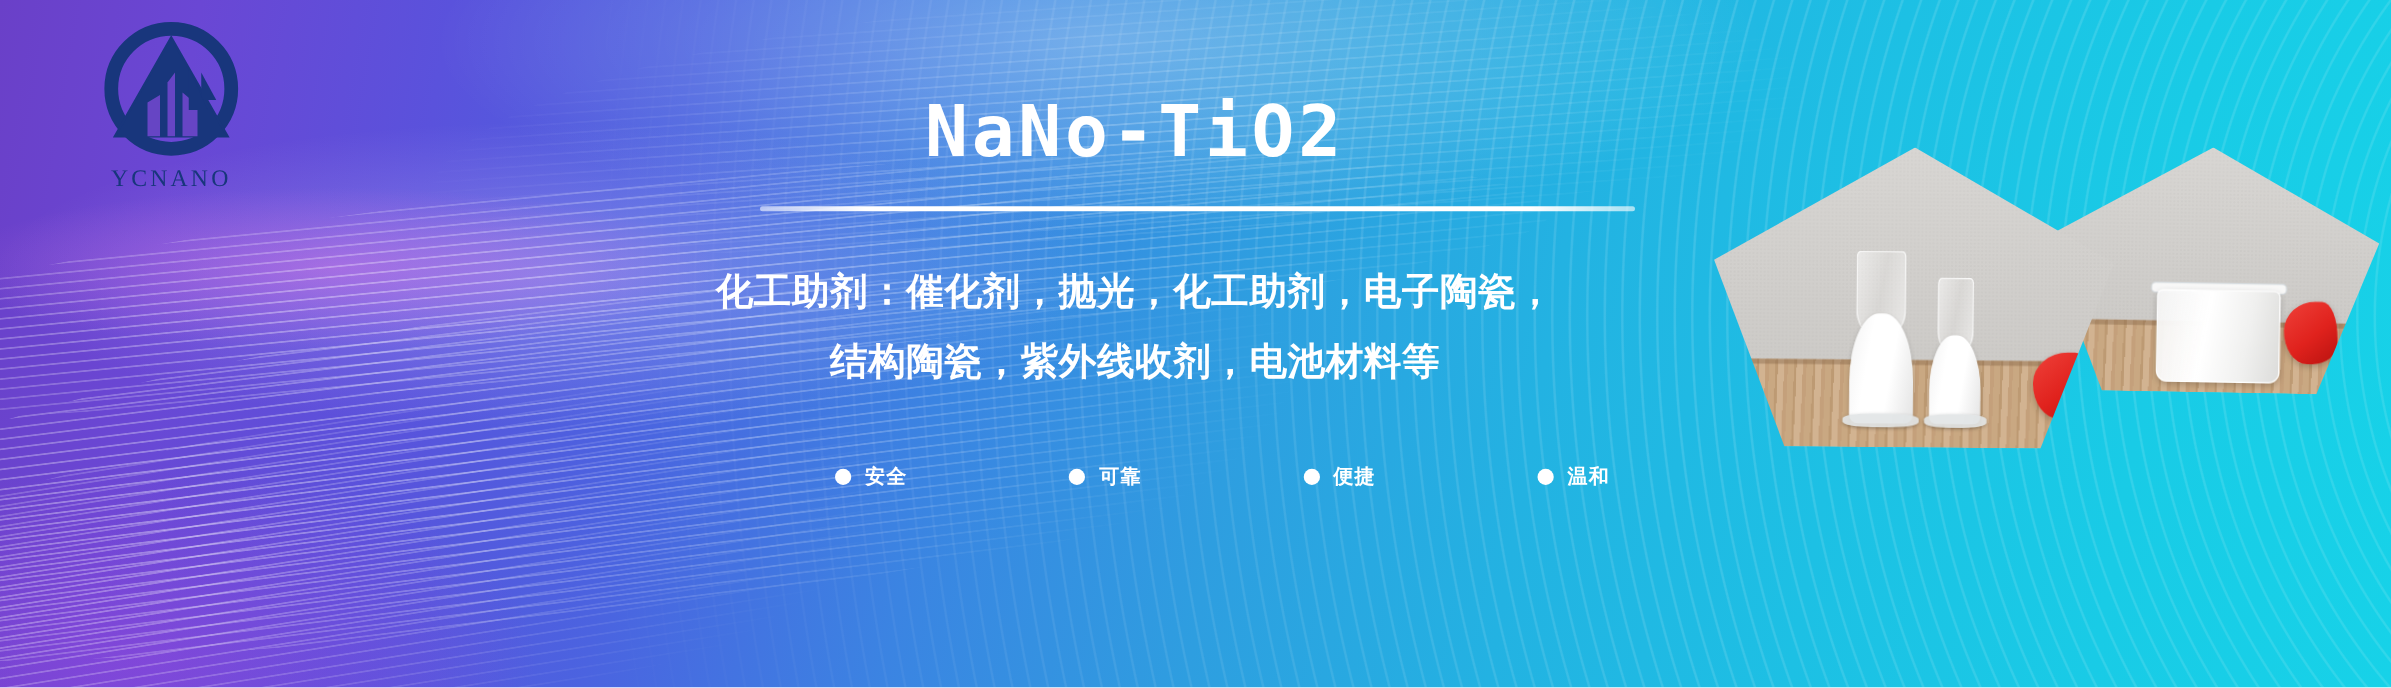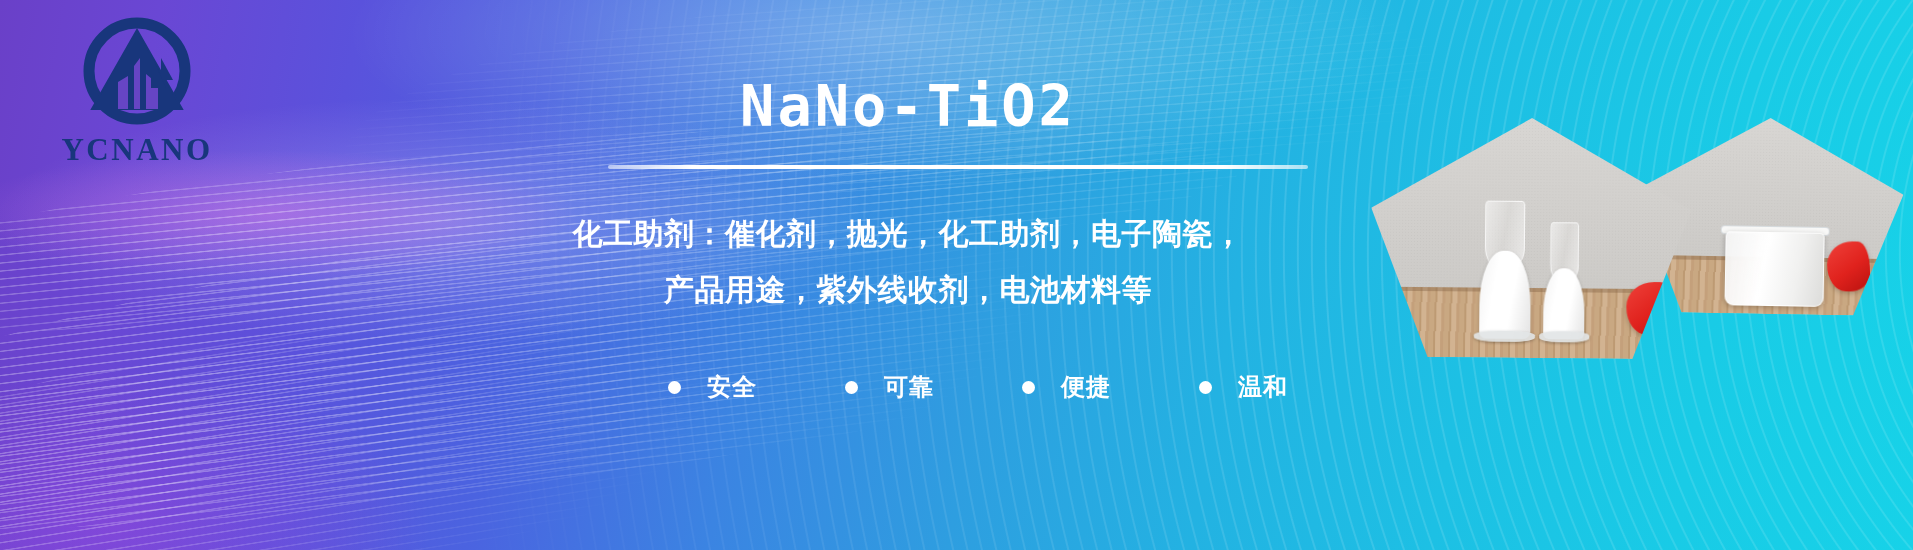--- a/index.html
+++ b/index.html
@@ -125,22 +125,22 @@
     left: 42px;
     top: 14px;
     width: 190px;
     text-align: center;
   }
   .logo-mark { display: block; margin: 0 auto; }
   .logo-word {
     display: block;
     margin-top: 2px;
     color: #18367c;
-    font-size: 31px;
-    font-weight: 700;
+    font-size: 19px;
+    font-weight: 400;
     letter-spacing: 2.5px;
     font-family: "Liberation Serif", "DejaVu Serif", serif;
     line-height: 1;
     text-align: center;
   }
 
   
   .content {
     position: absolute;
     left: 478px;
@@ -189,23 +189,23 @@
     top: 371px;
     left: 190px;
     width: 620px;
     display: flex;
     justify-content: space-between;
     align-items: center;
   }
   .feature {
     display: flex;
     align-items: center;
-    gap: 26px;
+    gap: 11px;
     color: #ffffff;
-    font-size: 24px;
+    font-size: 16px;
     font-weight: 700;
     letter-spacing: 1px;
     white-space: nowrap;
   }
   .feature .dot {
     width: 13px;
     height: 13px;
     border-radius: 50%;
     background: #ffffff;
     flex: 0 0 auto;
@@ -334,21 +334,21 @@
     </svg>
     <span class="logo-word">YCNANO</span>
   </div>
 
   <div class="content">
     <div class="headline">NaNo-TiO2</div>
     <div class="divider"></div>
 
     <div class="usage">
       <span class="line">化工助剂：催化剂，抛光，化工助剂，电子陶瓷，</span>
-      <span class="line">产品用途，紫外线收剂，电池材料等</span>
+      <span class="line">结构陶瓷，紫外线收剂，电池材料等</span>
     </div>
 
     <div class="features">
       <div class="feature">
         <span class="dot"></span>
         <span>安全</span>
       </div>
       <div class="feature">
         <span class="dot"></span>
         <span>可靠</span>

